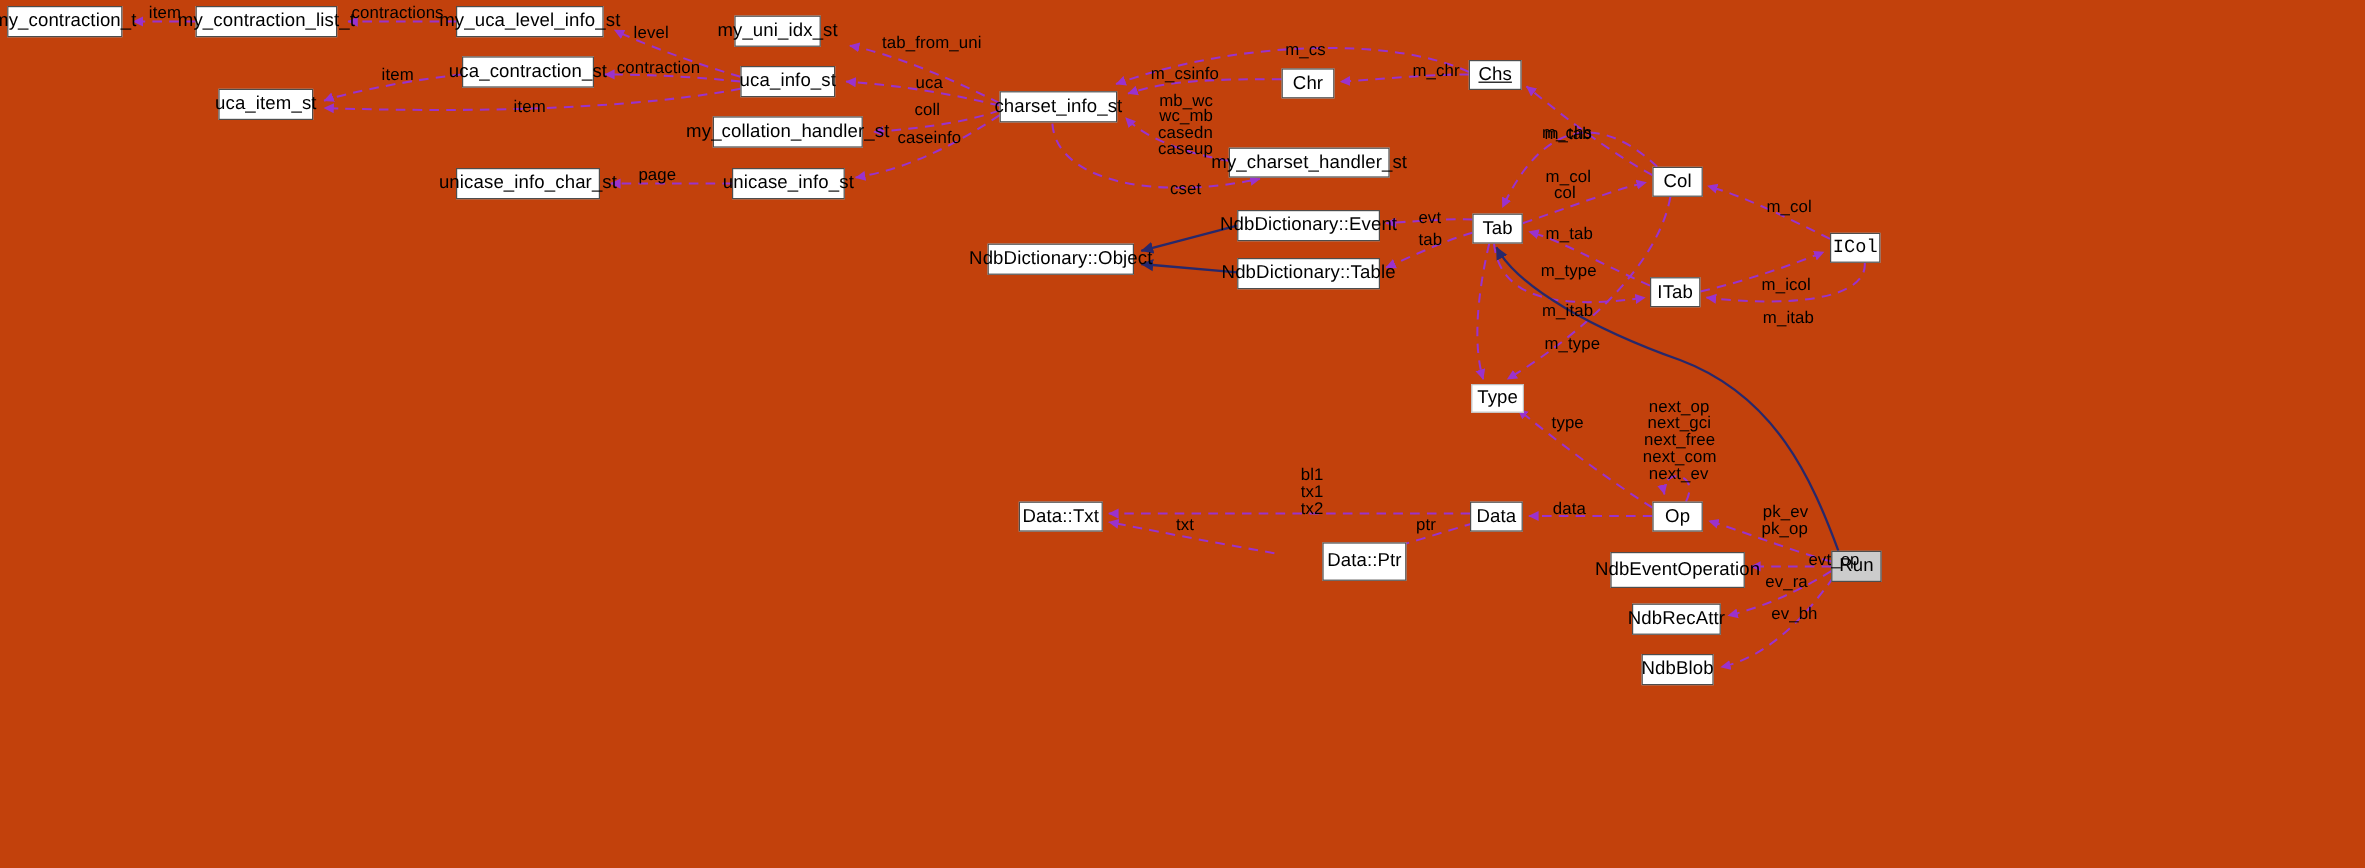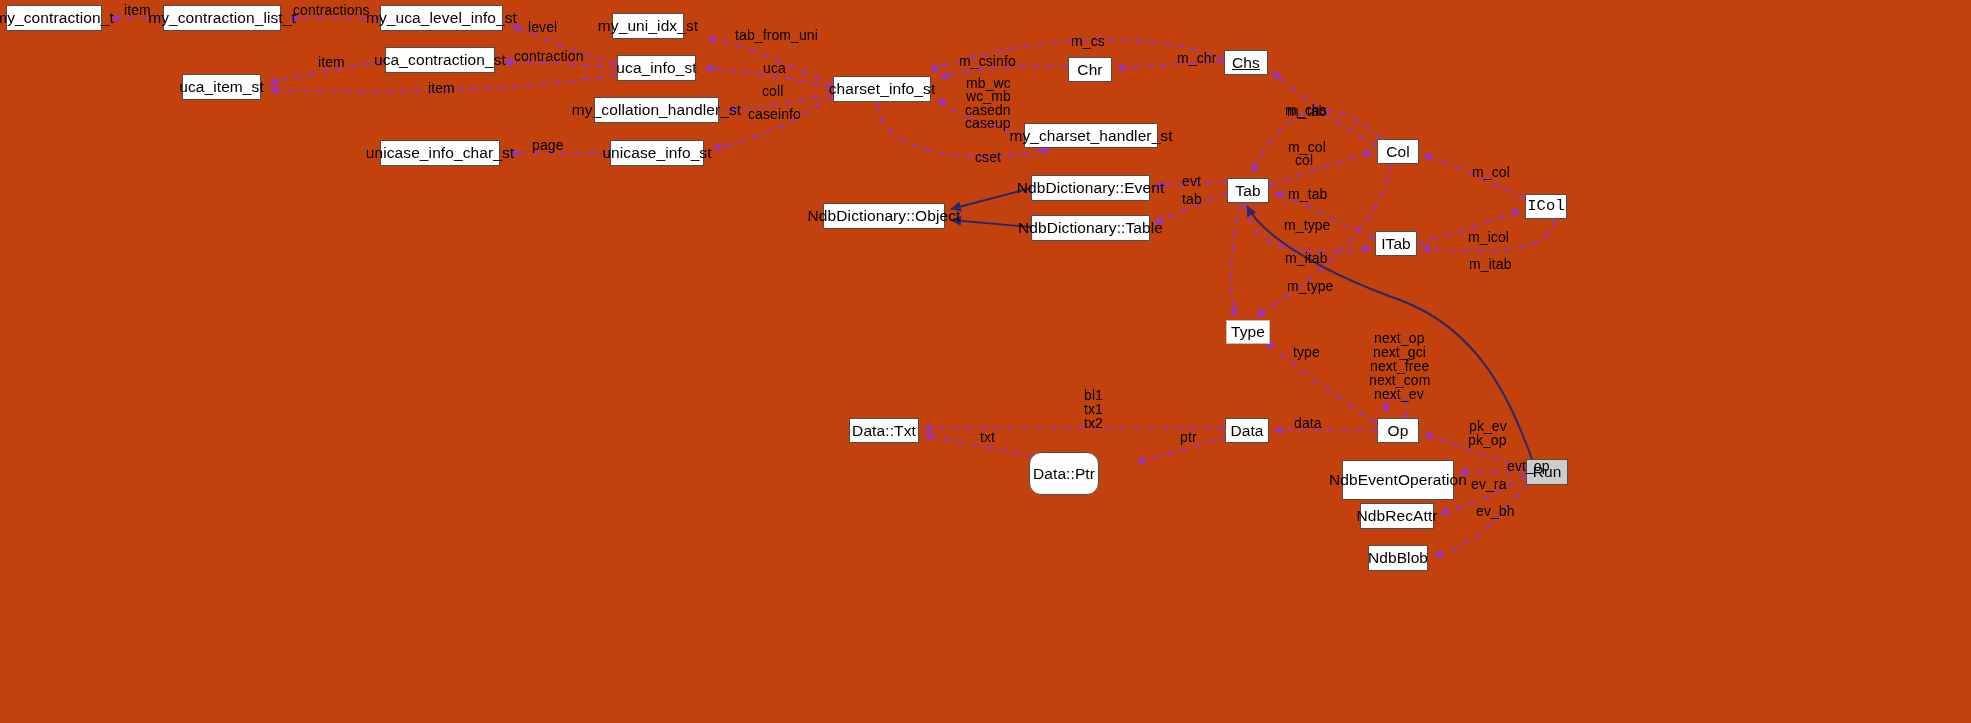--- a/index.html
+++ b/index.html
@@ -158,24 +158,24 @@
   <div class="node" style="left:1024px;top:123px;width:134px; height:25px;">my_charset_handler_st</div>
   <div class="node" style="left:1031px;top:175px;width:119px; height:26px;">NdbDictionary::Event</div>
   <div class="node" style="left:823px;top:203px; width:122px; height:26px;">NdbDictionary::Object</div>
   <div class="node" style="left:1031px;top:215px;width:119px; height:26px;">NdbDictionary::Table</div>
   <div class="node" style="left:1227px;top:178px;width:42px;  height:25px;">Tab</div>
   <div class="node" style="left:1377px;top:139px;width:42px;  height:25px;">Col</div>
   <div class="node" style="left:1525px;top:194px;width:42px;  height:25px;font-family:Liberation Mono, monospace;">ICol</div>
   <div class="node" style="left:1375px;top:231px;width:42px;  height:25px;">ITab</div>
   <div class="node soft" style="left:1226px;top:320px;width:44px; height:24px;">Type</div>
   <div class="node" style="left:849px;top:418px; width:70px;  height:25px;">Data::Txt</div>
-  <div class="node" style="left:1029px;top:452px;width:70px;  height:43px;border-radius:12px;">Data::Ptr</div>
+  <div class="node" style="left:1102px;top:452px;width:70px;  height:32px;">Data::Ptr</div>
   <div class="node" style="left:1225px;top:418px;width:44px;  height:25px;">Data</div>
   <div class="node" style="left:1377px;top:418px;width:42px;  height:25px;">Op</div>
-  <div class="node" style="left:1342px;top:460px;width:112px; height:40px;">NdbEventOperation</div>
+  <div class="node" style="left:1342px;top:460px;width:112px; height:30px;">NdbEventOperation</div>
   <div class="node" style="left:1360px;top:503px;width:74px;  height:26px;">NdbRecAttr</div>
   <div class="node" style="left:1368px;top:545px;width:60px;  height:26px;">NdbBlob</div>
   <div class="node highlight" style="left:1526px;top:459px;width:42px; height:26px;">Run</div>
 
   <div class="elabel" style="left:124px;top:3px;">item</div>
   <div class="elabel" style="left:293px;top:3px;">contractions</div>
   <div class="elabel" style="left:528px;top:20px;">level</div>
   <div class="elabel" style="left:318px;top:55px;">item</div>
   <div class="elabel" style="left:514px;top:49px;">contraction</div>
   <div class="elabel" style="left:428px;top:81px;">item</div>

